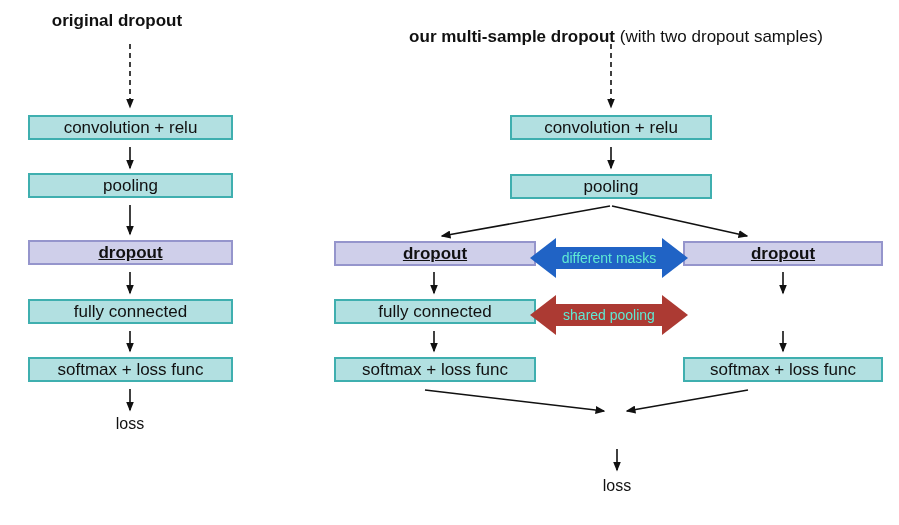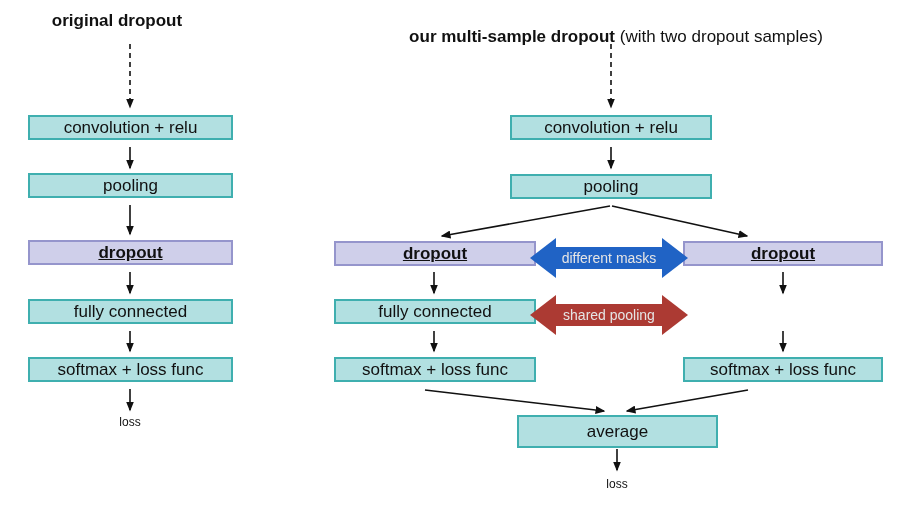--- a/index.html
+++ b/index.html
@@ -15,25 +15,25 @@
     position:absolute; box-sizing:border-box; height:25px; width:205px;
     display:flex; align-items:center; justify-content:center;
     background:var(--teal-fill,#b2e0e1); border:2px solid var(--teal-border,#3fafaf);
     font-size:17px; white-space:nowrap;
   }
   .box.purple {
     background:var(--purple-fill,#cfcfea); border-color:var(--purple-border,#9595cc);
     font-weight:bold;
     text-decoration:underline;
   }
-  .loss { position:absolute; width:100px; text-align:center; font-size:12px; }
+  .loss { position:absolute; width:100px; text-align:center; font-size:16px; }
 
   .dblarrow {
     position:absolute; height:22px; display:flex; align-items:center; justify-content:center;
-    color:#e5e5e5; font-size:14px; white-space:nowrap;
+    color:#5eead4; font-size:14px; white-space:nowrap;
   }
   .dblarrow::before, .dblarrow::after {
     content:""; position:absolute; top:50%; margin-top:-20px; width:0; height:0;
     border-top:20px solid transparent; border-bottom:20px solid transparent;
   }
   .dblarrow::before { right:100%; border-right:26px solid transparent; }
   .dblarrow::after  { left:100%;  border-left:26px solid transparent; }
   .dblarrow.blue { background:var(--blue-arrow,#2063c5); }
   .dblarrow.blue::before { border-right-color:var(--blue-arrow,#2063c5); }
   .dblarrow.blue::after  { border-left-color:var(--blue-arrow,#2063c5); }
@@ -97,16 +97,15 @@
   <div class="box purple" style="left:334px; top:241px; width:202px">dropout</div>
   <div class="box" style="left:334px; top:299px; width:202px">fully connected</div>
   <div class="box" style="left:334px; top:357px; width:202px">softmax + loss func</div>
 
   <div class="box purple" style="left:683px; top:241px; width:200px">dropout</div>
   <div class="box" style="left:683px; top:357px; width:200px">softmax + loss func</div>
 
   <div class="dblarrow blue" style="left:556px; top:247px; width:106px">different masks</div>
   <div class="dblarrow red" style="left:556px; top:304px; width:106px">shared pooling</div>
 
-  <div class="box" style="left:517px; top:415px; width:201px; height:33px">average</div>
   <div class="loss" style="left:567px; top:477px">loss</div>
 
 </div>
 
 </body></html>

